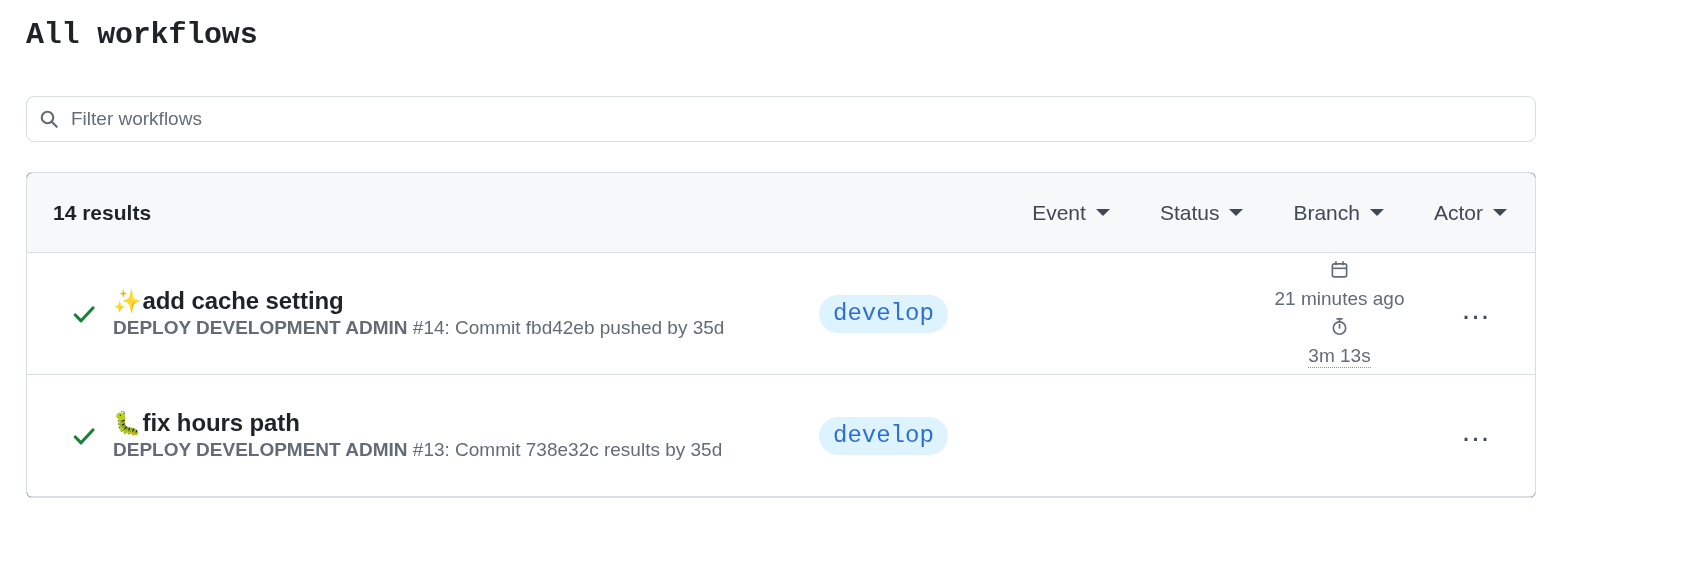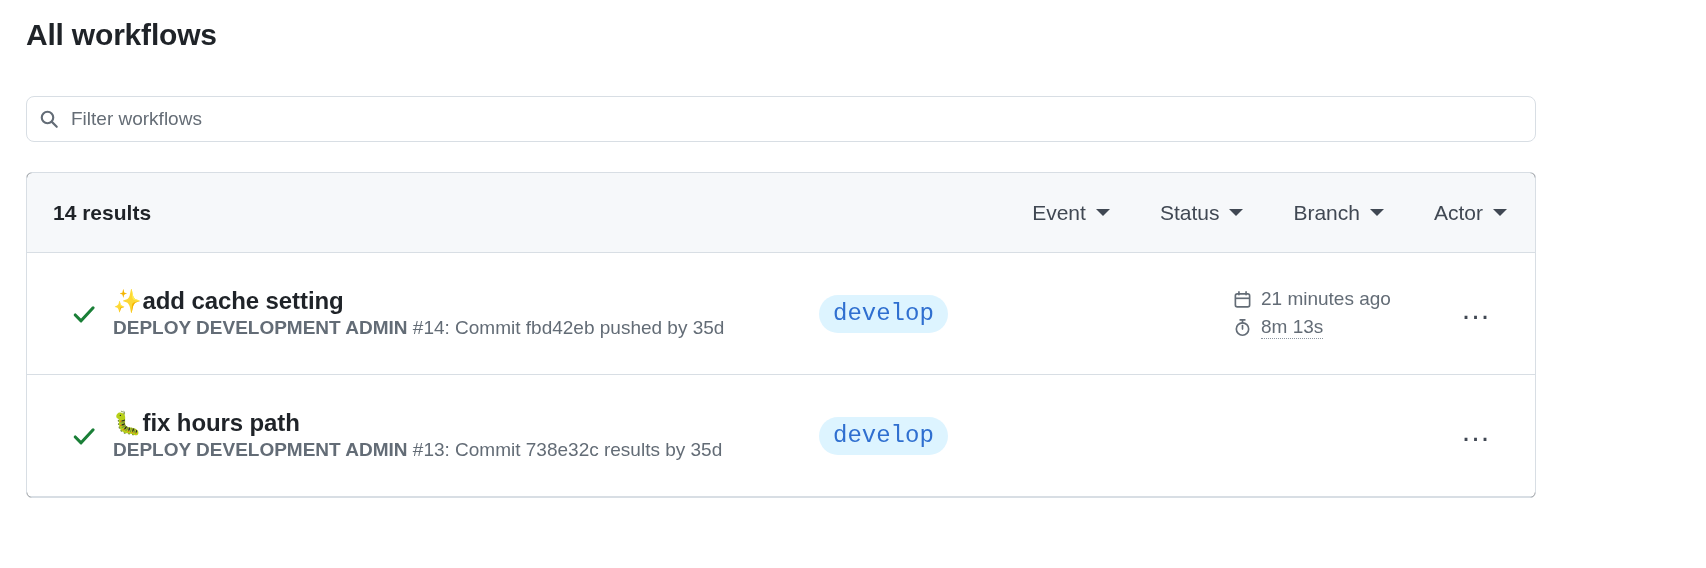--- a/index.html
+++ b/index.html
@@ -13,20 +13,21 @@
   .page { width: 1706px; height: 568px; position: relative; overflow: hidden; background:#fff; }
 
   
   .page-title {
     position: absolute;
     left: 26px; top: 18px;
     font-size: 30px;
     font-weight: 700;
     color: #1f2328;
     letter-spacing: -0.2px;
+    font-family: Liberation Mono, monospace;
   }
 
   
   .search-wrap {
     position: absolute;
     left: 26px; top: 96px;
     width: 1510px; height: 46px;
     border: 1px solid #d8dee4;
     border-radius: 8px;
     background: #ffffff;
@@ -165,21 +166,21 @@
   .spacer { flex: 1 1 auto; }
 
   .meta-cell {
     flex: 0 0 215px;
     display: flex;
     flex-direction: column;
     gap: 6px;
     color: #636c76;
     font-size: 19px;
   }
-  .meta-line { display: flex; align-items: center; gap: 9px; white-space: nowrap; }
+  .meta-line { display: flex; align-items: center; gap: 9px; white-space: nowrap; flex-direction: column; }
   .meta-line .micon { width: 20px; height: 20px; flex: 0 0 20px; display:flex; align-items:center; justify-content:center; }
   .meta-line .dotted { border-bottom: 1px dotted #8c959f; }
 
   .kebab {
     flex: 0 0 60px;
     display: flex;
     align-items: center;
     justify-content: center;
     color: #404853;
     font-size: 30px;
@@ -273,21 +274,21 @@
         </div>
         <div class="meta-line">
           <span class="micon">
             <svg width="19" height="19" viewBox="0 0 16 16" fill="none" stroke="#636c76" stroke-width="1.4">
               <circle cx="8" cy="9.3" r="5.2"></circle>
               <line x1="8" y1="9.3" x2="8" y2="6.4" stroke-linecap="round"></line>
               <line x1="6" y1="1.6" x2="10" y2="1.6" stroke-linecap="round"></line>
               <line x1="8" y1="1.6" x2="8" y2="4" stroke-linecap="round"></line>
             </svg>
           </span>
-          <span class="dotted">8m 13s</span>
+          <span class="dotted">3m 13s</span>
         </div>
       </div>
 
       <div class="kebab">…</div>
     </div>
 
     <div class="run-row">
       <span class="status-icon">
         <svg width="26" height="26" viewBox="0 0 16 16" fill="none" stroke="#1a7f37" stroke-width="1.9" stroke-linecap="round" stroke-linejoin="round">
           <polyline points="2.6,8.6 6.2,12.2 13.6,4.2"></polyline>

